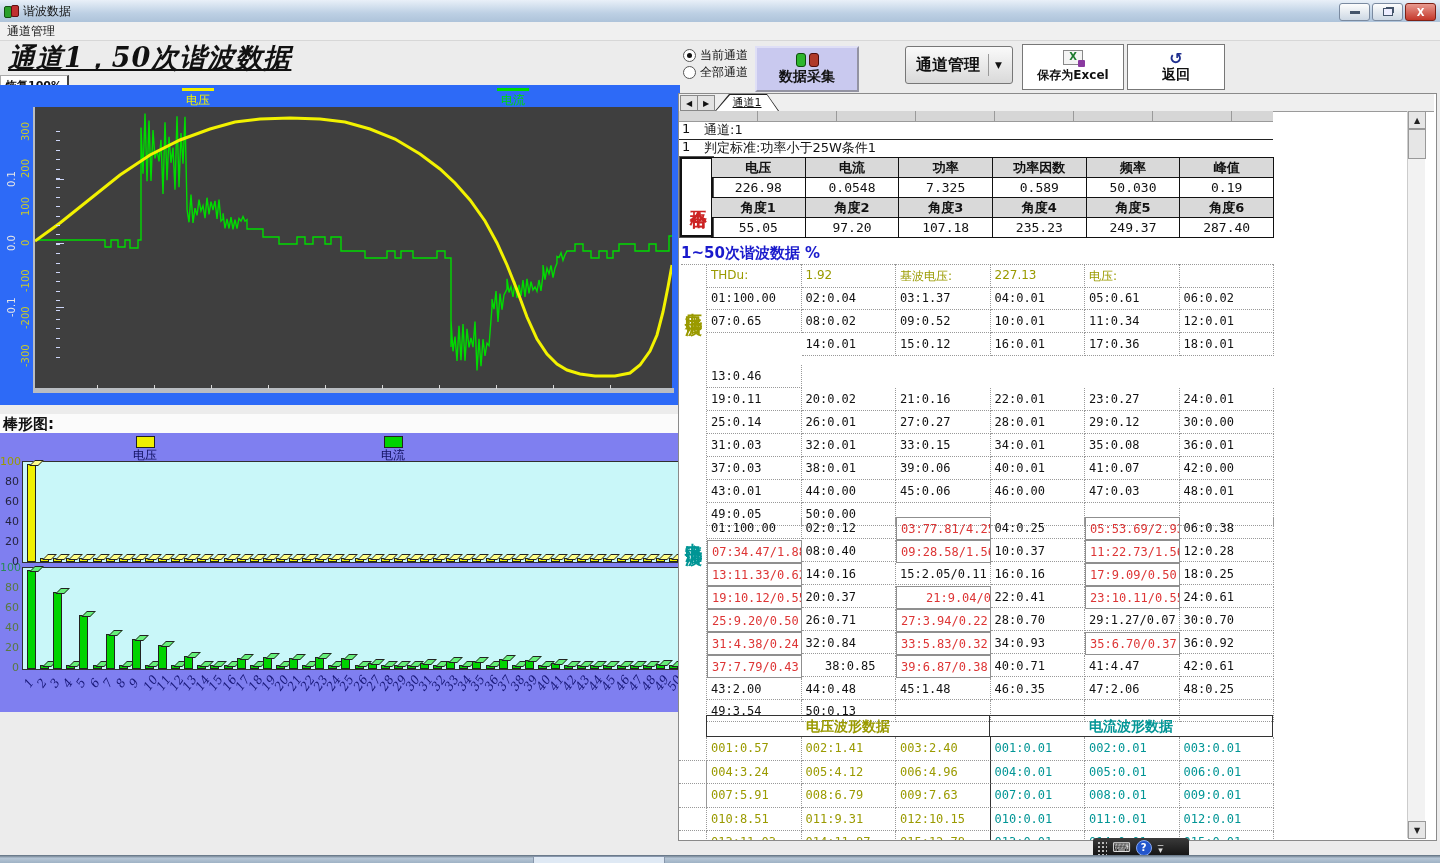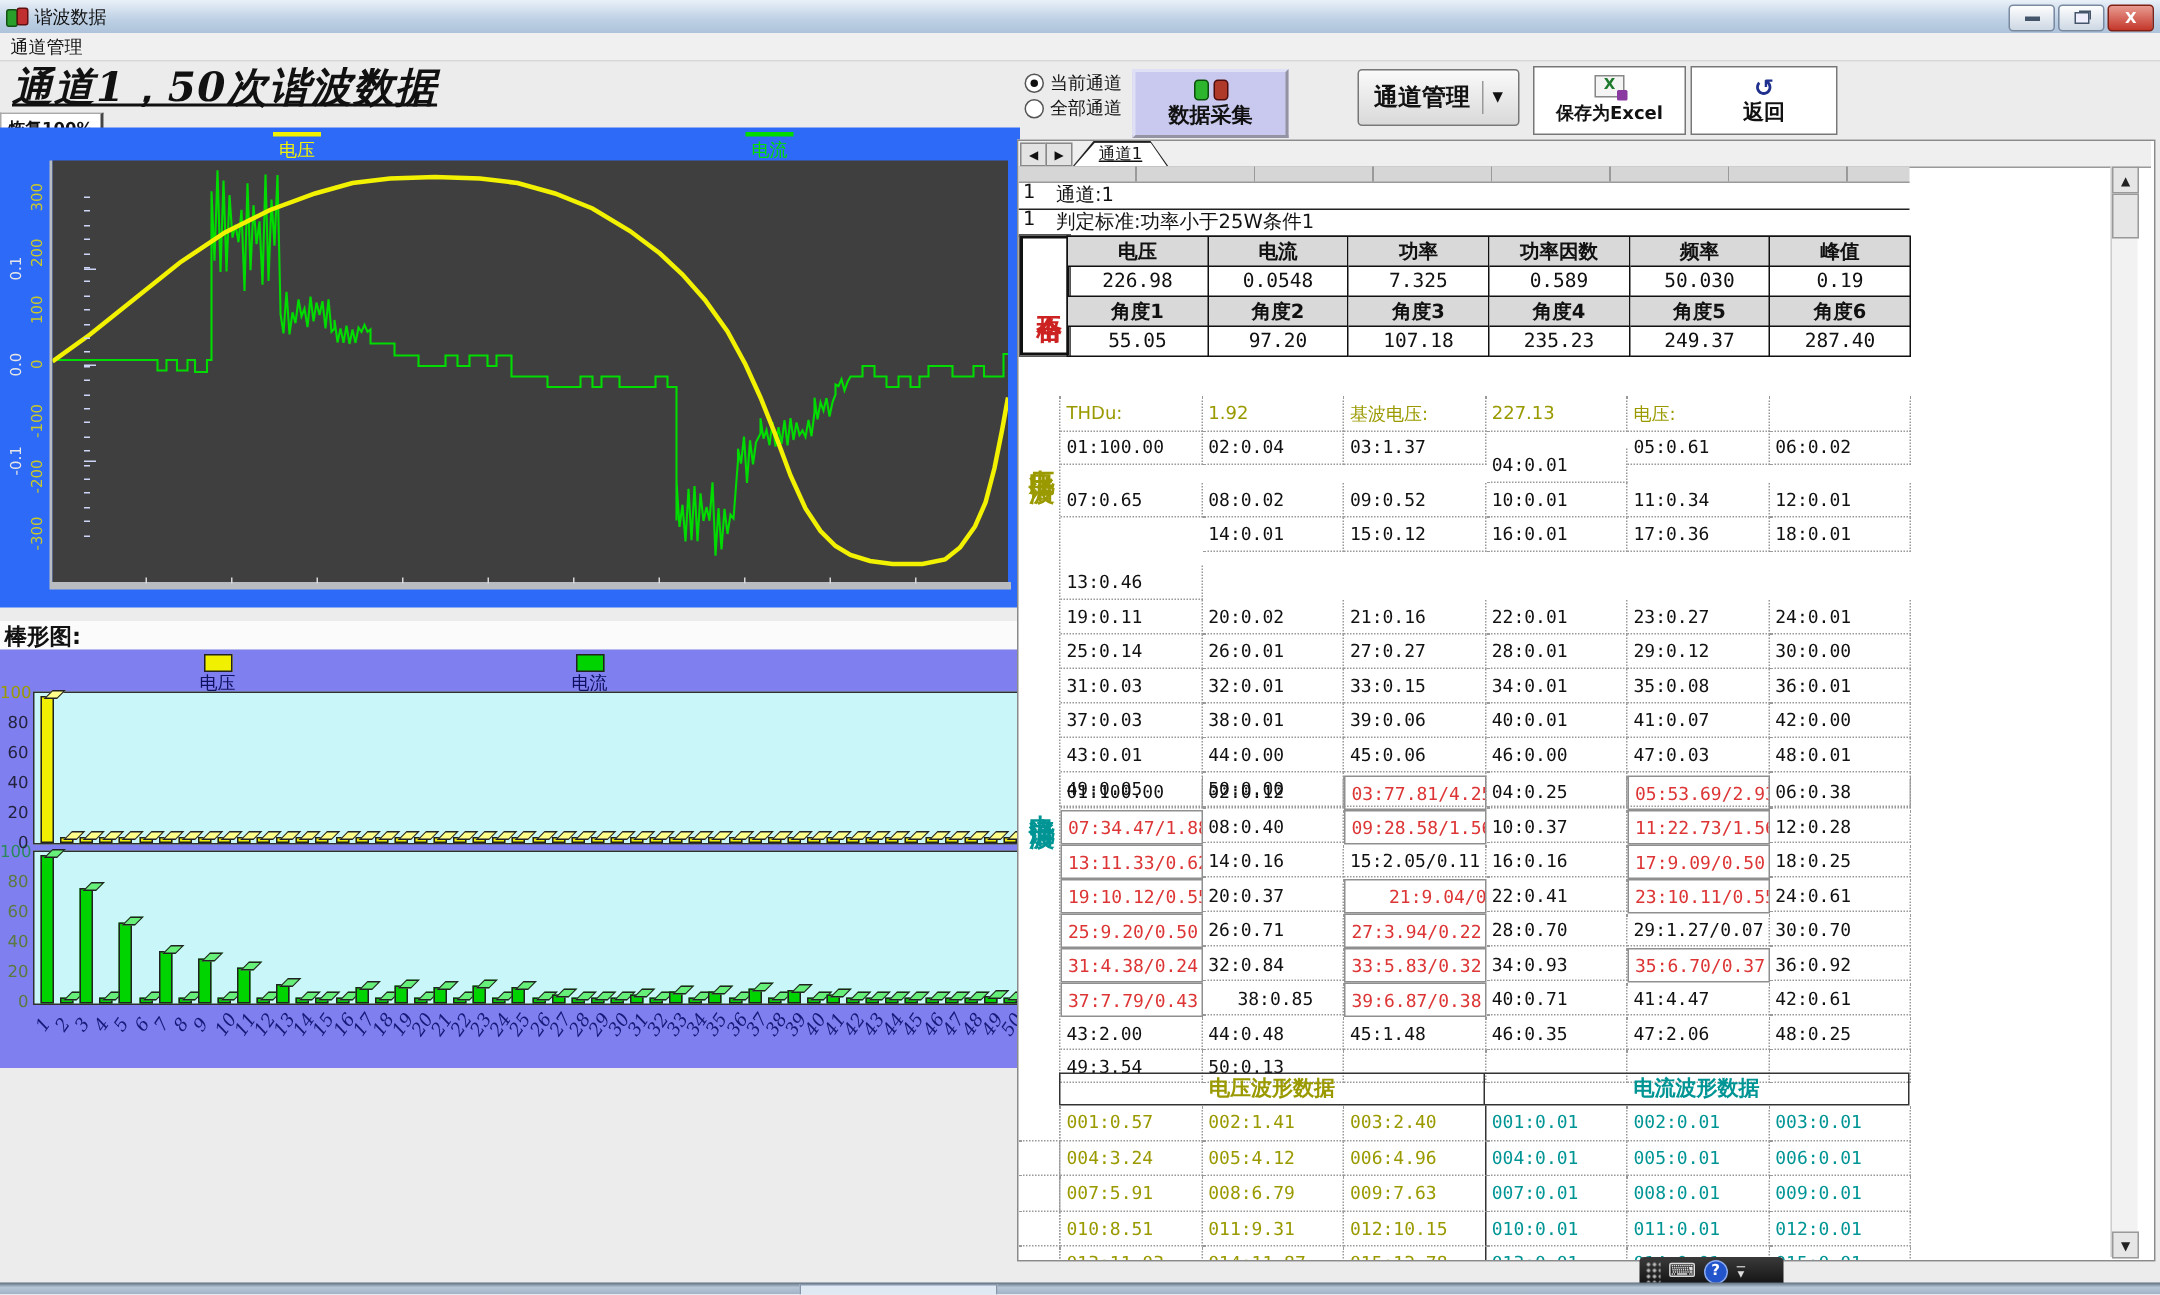--- a/index.html
+++ b/index.html
@@ -491,35 +491,36 @@
         <div class="sumcell hd">角度5</div>
         <div class="sumcell hd">角度6</div>
         <div class="sumcell vl">55.05</div>
         <div class="sumcell vl">97.20</div>
         <div class="sumcell vl">107.18</div>
         <div class="sumcell vl">235.23</div>
         <div class="sumcell vl">249.37</div>
         <div class="sumcell vl">287.40</div>
       </div>
 
+    <div class="sectitle">1~50次谐波数据 %</div>
 
     <div class="sidelabel olive" style="top:205px;height:190px;">电压谐波</div>
     <div class="hgrid" id="vh-head" style="top:170px;">
         <div class="hcell olive" style="height: 19px;">THDu:</div>
         <div class="hcell olive" style="height: 19px;">1.92</div>
         <div class="hcell olive" style="height: 19px;">基波电压:</div>
         <div class="hcell olive" style="height: 19px;">227.13</div>
         <div class="hcell olive" style="height: 19px;">电压:</div>
         <div class="hcell olive" style="height: 19px;"></div>
       </div>
     <div class="hgrid" id="vh-rows" style="top:193px;">
         <div class="hcell" style="height: 18px;">01:100.00</div>
         <div class="hcell" style="height: 18px;">02:0.04</div>
         <div class="hcell" style="height: 18px;">03:1.37</div>
-        <div class="hcell" style="height: 18px; margin-top: 12px;">04:0.01</div>
+        <div class="hcell" style="height: 18px;">04:0.01</div>
         <div class="hcell" style="height: 18px;">05:0.61</div>
         <div class="hcell" style="height: 18px;">06:0.02</div>
         <div class="hcell" style="height: 18px;">07:0.65</div>
         <div class="hcell" style="height: 18px;">08:0.02</div>
         <div class="hcell" style="height: 18px;">09:0.52</div>
         <div class="hcell" style="height: 18px;">10:0.01</div>
         <div class="hcell" style="height: 18px;">11:0.34</div>
         <div class="hcell" style="height: 18px;">12:0.01</div>
         <div class="hcell" style="height: 18px; margin-top: 32px;">13:0.46</div>
         <div class="hcell" style="height: 18px;">14:0.01</div>

